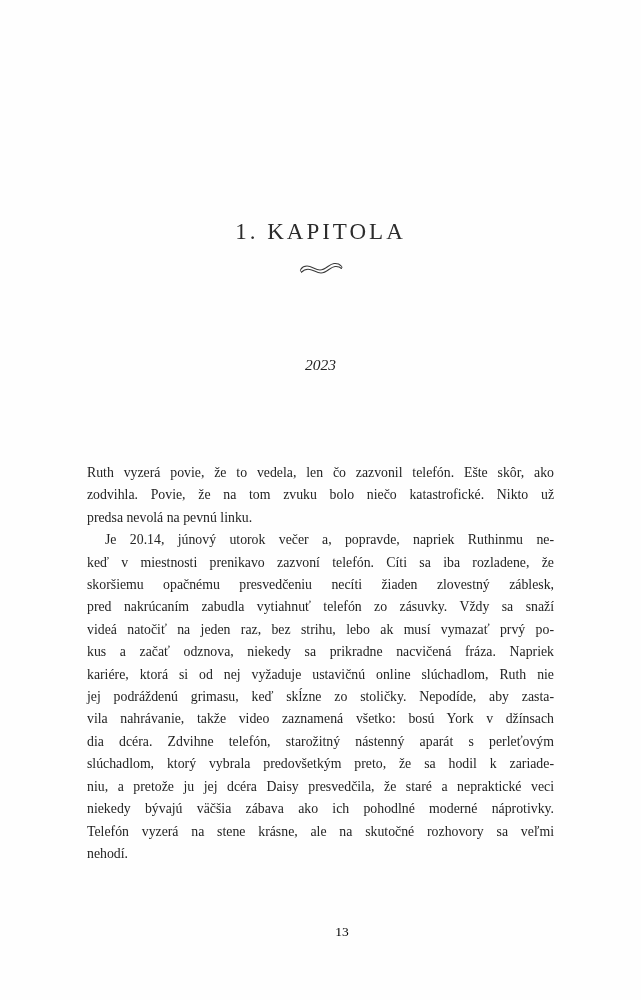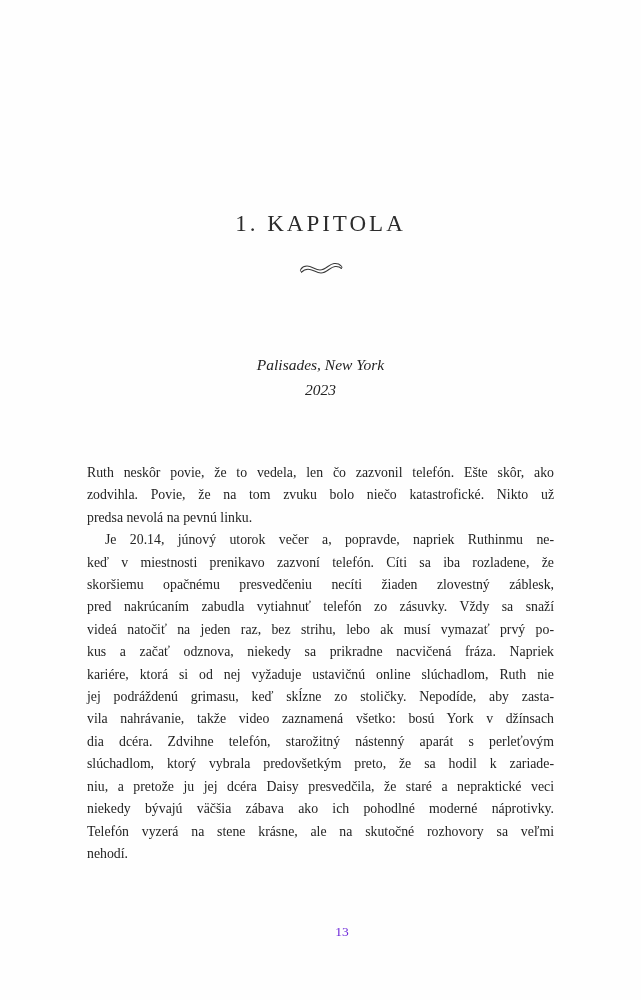--- a/index.html
+++ b/index.html
@@ -11,21 +11,21 @@
   }
   .page {
     position: relative;
     width: 641px; height: 1000px;
     background: #fefefe;
     color: #262626;
   }
   .chapter-title {
     position: absolute;
     top: 211px; left: 0; right: 0;
-    margin: 0;
+    margin: 8px;
     text-align: center;
     font-family: "Liberation Serif", serif;
     font-size: 23px;
     font-weight: 400;
     letter-spacing: 3px;
     color: #2c2c2c;
   }
   .ornament {
     position: absolute;
     top: 257px; left: 0; right: 0;
@@ -60,48 +60,47 @@
     text-align-last: left;
   }
   .paragraph.indented .line:first-child {
     text-indent: 18px;
   }
   .page-number {
     position: absolute;
     top: 924px; left: 0; right: 0;
     text-align: center;
     font-size: 13.5px;
-    color: #6d28d9;
+    color: #000000;
     margin-left: 43px;
   }
 </style>
 </head>
 <body>
 
 <div class="page" style="background: rgb(254, 254, 254); color: rgb(35, 35, 35);">
 
   <h1 class="chapter-title" style="color: rgb(44, 44, 44);">1. KAPITOLA</h1>
 
   <div class="ornament">
     <svg width="46" height="20" viewBox="0 0 46 20" fill="none" xmlns="http://www.w3.org/2000/svg">
       <path d="M3 12 C4 10.5 6 9 9 9 C14 9 17 13 22 13 C28 13 31 7 36 6.5 C39.2 6.2 41.5 7 42.8 8.6" stroke="#3a3a3a" stroke-width="1.1" stroke-linecap="round"></path>
       <path d="M3.6 15.2 C5 13.6 7 12.2 10 12.2 C15 12.2 18 16 23 16 C29 16 32 10 37 9.5 C40 9.2 42 10 43.4 11.4" stroke="#3a3a3a" stroke-width="1.1" stroke-linecap="round"></path>
       <path d="M3 12 C2 12.8 2.2 14.6 3.6 15.2" stroke="#3a3a3a" stroke-width="1" stroke-linecap="round"></path>
       <path d="M42.8 8.6 C44.2 9.2 44.4 10.8 43.4 11.4" stroke="#3a3a3a" stroke-width="1" stroke-linecap="round"></path>
     </svg>
   </div>
 
   <div class="dateline">
-    <div>Palisades, New York</div>
     <div>2023</div>
   </div>
 
   <div class="body-text">
       <div class="paragraph">
-        <div class="line">Ruth neskôr povie, že to vedela, len čo zazvonil telefón. Ešte skôr, ako</div>
+        <div class="line">Ruth vyzerá povie, že to vedela, len čo zazvonil telefón. Ešte skôr, ako</div>
         <div class="line">zodvihla. Povie, že na tom zvuku bolo niečo katastrofické. Nikto už</div>
         <div class="line last">predsa nevolá na pevnú linku.</div>
       </div>
       <div class="paragraph indented">
         <div class="line">Je 20.14, júnový utorok večer a, popravde, napriek Ruthinmu ne-</div>
         <div class="line">keď v miestnosti prenikavo zazvoní telefón. Cíti sa iba rozladene, že</div>
         <div class="line">skoršiemu opačnému presvedčeniu necíti žiaden zlovestný záblesk,</div>
         <div class="line">pred nakrúcaním zabudla vytiahnuť telefón zo zásuvky. Vždy sa snaží</div>
         <div class="line">videá natočiť na jeden raz, bez strihu, lebo ak musí vymazať prvý po-</div>
         <div class="line">kus a začať odznova, niekedy sa prikradne nacvičená fráza. Napriek</div>

